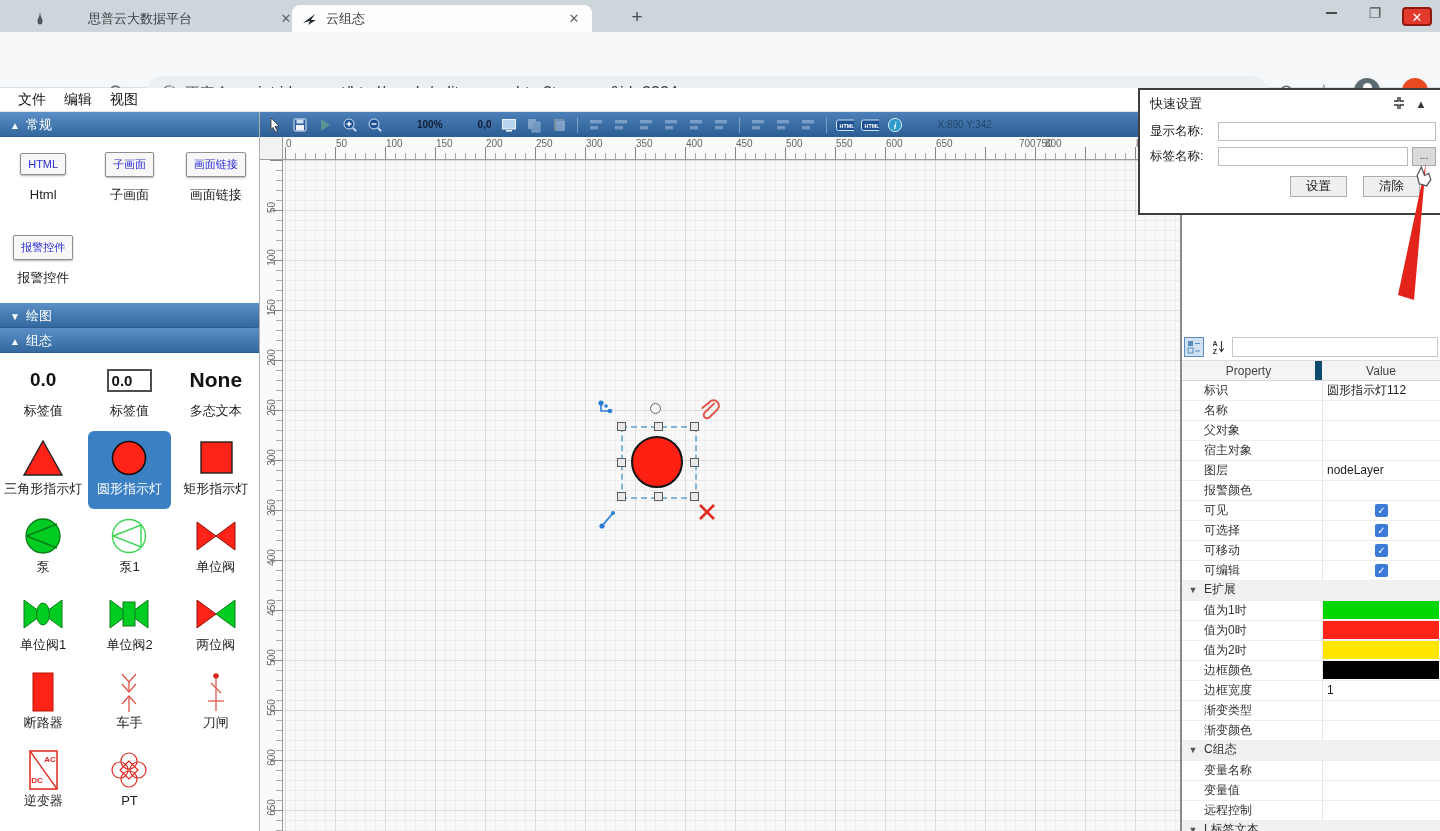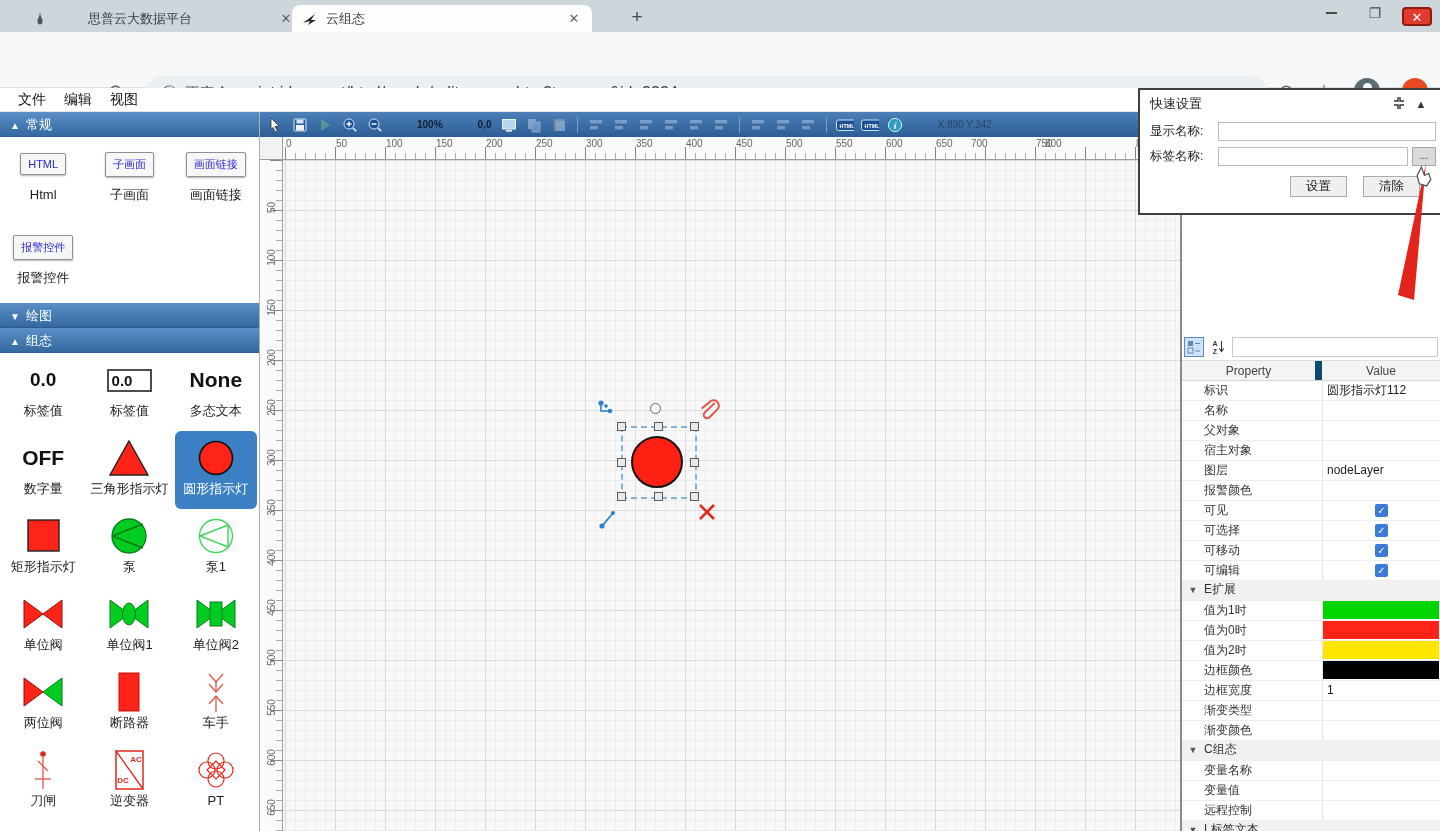--- a/index.html
+++ b/index.html
@@ -211,26 +211,20 @@
           <div class="pal-icon">
             <span class="g-boxed">0.0</span>
           </div>
           <div class="pal-label">标签值</div>
         </div>
         <div class="pal-cell">
           <div class="pal-icon">
             <span class="g-word">None</span>
           </div>
           <div class="pal-label">多态文本</div>
-        </div>
-        <div class="pal-cell">
-          <div class="pal-icon">
-            <span class="g-word">OFF</span>
-          </div>
-          <div class="pal-label">数字量</div>
         </div>
         <div class="pal-cell">
           <div class="pal-icon">
             <svg width="46" height="42">
               <polygon points="23,4 42,38 4,38" fill="#ff2318" stroke="#222" stroke-width="1.4"></polygon>
             </svg>
           </div>
           <div class="pal-label">三角形指示灯</div>
         </div>
         <div class="pal-cell sel">
@@ -509,21 +503,21 @@
       <span class="rlab" style="left: 203px;">200</span>
       <span class="rlab" style="left: 253px;">250</span>
       <span class="rlab" style="left: 303px;">300</span>
       <span class="rlab" style="left: 353px;">350</span>
       <span class="rlab" style="left: 403px;">400</span>
       <span class="rlab" style="left: 453px;">450</span>
       <span class="rlab" style="left: 503px;">500</span>
       <span class="rlab" style="left: 553px;">550</span>
       <span class="rlab" style="left: 603px;">600</span>
       <span class="rlab" style="left: 653px;">650</span>
-      <span class="rlab" style="left: 688px;">700</span>
+      <span class="rlab" style="left: 736px;">700</span>
       <span class="rlab" style="left: 753px;">750</span>
       <span class="rlab" style="left: 762px;">800</span>
       <span class="rlab" style="left: 853px;">850</span>
     </div>
   <div class="vruler" id="vruler">
       <div class="minor"></div>
       <div class="major"></div>
       <span class="rlab" style="top: 42px;">50</span>
       <span class="rlab" style="top: 92px;">100</span>
       <span class="rlab" style="top: 142px;">150</span>

